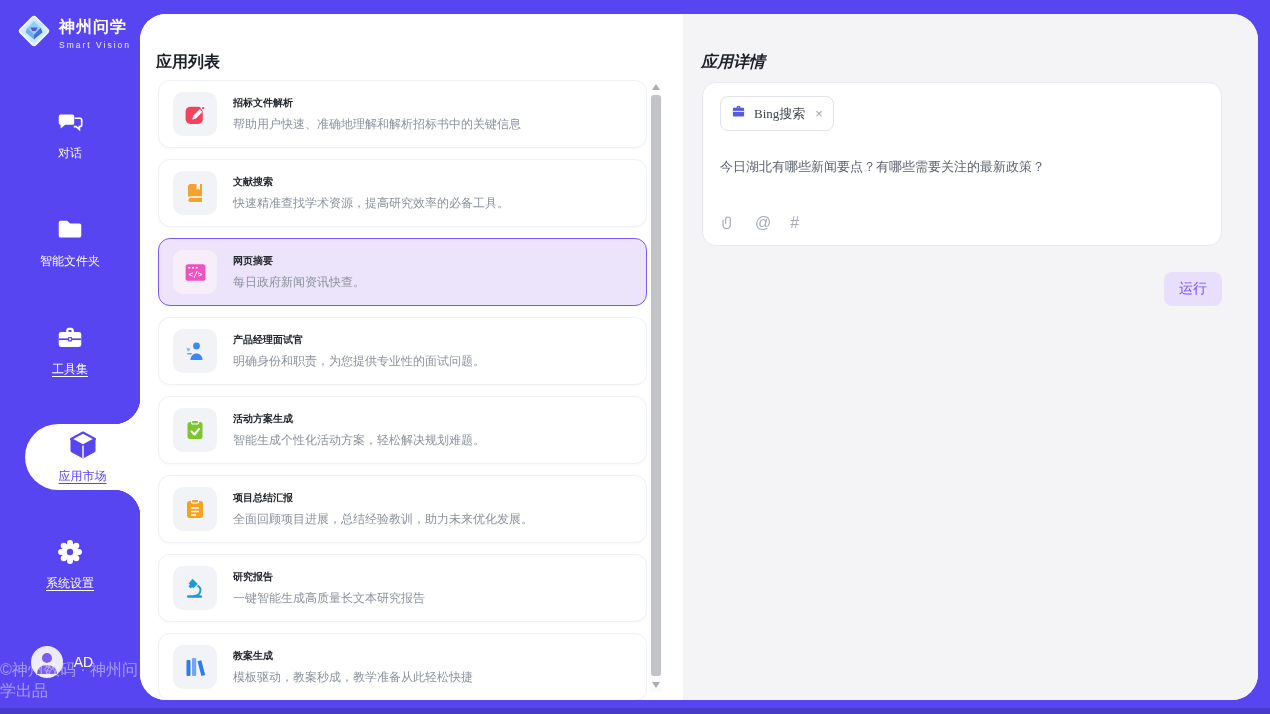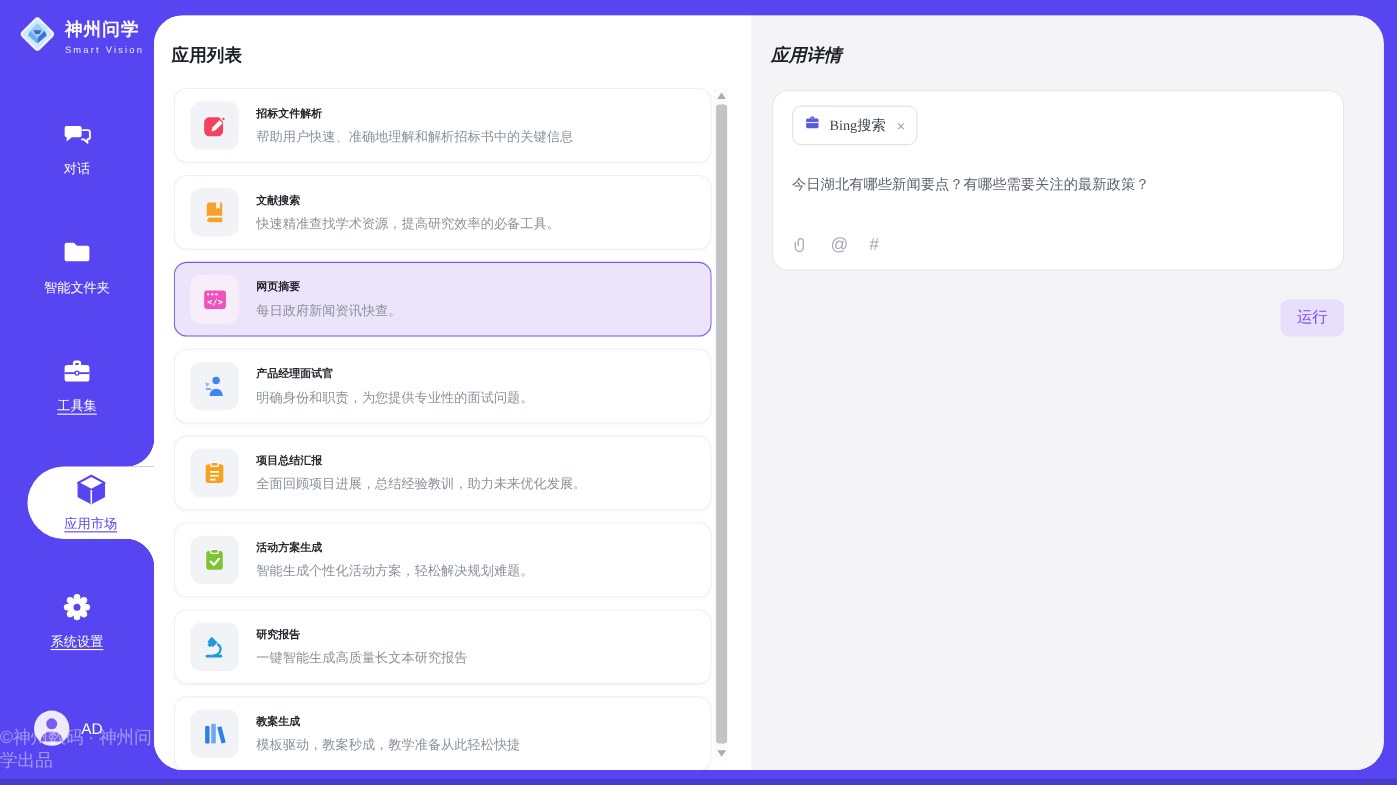--- a/index.html
+++ b/index.html
@@ -31,21 +31,21 @@
   .user-row { position:absolute; top:646px; width:124px; display:flex; justify-content:center;
               align-items:center; gap:11px; color:#fff; font-size:14px; cursor:pointer; }
   .avatar { width:32px; height:32px; border-radius:50%; background:#eceafb;
             display:flex; align-items:center; justify-content:center; overflow:hidden; }
   .side-footer { position:absolute; bottom:12px; width:140px; 
                  font-size:16px; color:rgba(255,255,255,.45); }
 
   
   .content { position:absolute; left:140px; top:14px; width:1118px; height:686px;
              border-radius:26px; overflow:hidden; display:flex; background:#fff; }
-  .pane-title { font-size:16px; font-weight:bold; color:#1c1f26; position:absolute; top:26px; left:16px; }
+  .pane-title { font-size:16px; font-weight:bold; color:#1c1f26; position:absolute; top:38px; left:16px; }
 
   
   .list-pane { width:543px; background:#fff; position:relative; flex:none; }
   .app-list { position:absolute; top:66px; left:18px; width:489px; bottom:0; overflow:hidden; }
   .app-card { height:68px; border:1px solid #eef0f4; border-radius:12px; margin-bottom:11px;
               display:flex; align-items:center; padding:0 14px; gap:16px; background:#fff;
               box-shadow:0 1px 3px rgba(20,20,40,.03); cursor:pointer; }
   .app-card.selected { background:var(--selected-bg,#ece4fb); border:1.5px solid var(--selected-border,#7c58f5); }
   .app-icon { width:44px; height:44px; border-radius:10px; background:#f1f3f7; flex:none;
               display:flex; align-items:center; justify-content:center; }
@@ -242,50 +242,50 @@
               </svg>
             </span>
             <div>
               <div class="app-name">产品经理面试官</div>
               <div class="app-desc">明确身份和职责，为您提供专业性的面试问题。</div>
             </div>
           </div>
           <div class="app-card">
             <span class="app-icon">
               <svg viewBox="0 0 24 24" width="24" height="24">
+   <rect x="4.5" y="4" width="15" height="17" rx="2.5" fill="#7ec431"></rect>
+   <rect x="8.5" y="2.4" width="7" height="3.6" rx="1.2" fill="#7ec431" stroke="#fff" stroke-width="1.2"></rect>
+   <path d="M8.5 13.5l3 3 4.5-5.5" stroke="#fff" stroke-width="2" fill="none" stroke-linecap="round" stroke-linejoin="round"></path>
+              </svg>
+            </span>
+            <div>
+              <div class="app-name">活动方案生成</div>
+              <div class="app-desc">智能生成个性化活动方案，轻松解决规划难题。</div>
+            </div>
+          </div>
+          <div class="app-card">
+            <span class="app-icon">
+              <svg viewBox="0 0 24 24" width="24" height="24">
    <rect x="4" y="4" width="16" height="17" rx="2.5" fill="#f6a21f"></rect>
    <rect x="8.5" y="2.4" width="7" height="3.6" rx="1.2" fill="#f6a21f" stroke="#fff" stroke-width="1.2"></rect>
    <g stroke="#fff" stroke-width="1.5">
                   <line x1="8" y1="11" x2="16" y2="11"></line>
                   <line x1="8" y1="14.5" x2="16" y2="14.5"></line>
                   <line x1="8" y1="18" x2="13" y2="18"></line>
                 </g>
               </svg>
             </span>
             <div>
               <div class="app-name">项目总结汇报</div>
               <div class="app-desc">全面回顾项目进展，总结经验教训，助力未来优化发展。</div>
             </div>
           </div>
           <div class="app-card">
             <span class="app-icon">
               <svg viewBox="0 0 24 24" width="24" height="24">
-   <rect x="4.5" y="4" width="15" height="17" rx="2.5" fill="#7ec431"></rect>
-   <rect x="8.5" y="2.4" width="7" height="3.6" rx="1.2" fill="#7ec431" stroke="#fff" stroke-width="1.2"></rect>
-   <path d="M8.5 13.5l3 3 4.5-5.5" stroke="#fff" stroke-width="2" fill="none" stroke-linecap="round" stroke-linejoin="round"></path>
-              </svg>
-            </span>
-            <div>
-              <div class="app-name">活动方案生成</div>
-              <div class="app-desc">智能生成个性化活动方案，轻松解决规划难题。</div>
-            </div>
-          </div>
-          <div class="app-card">
-            <span class="app-icon">
-              <svg viewBox="0 0 24 24" width="24" height="24">
    <path d="M9.5 2.8l5.2 5.2-4.3 4.3-1.3-1.3-1.4 1.4-2.2-2.2 1.4-1.4-1.3-1.3z" fill="#1d9bd7"></path>
    <path d="M14.5 9.5c2.6 1.6 3.6 4.3 2.5 6.8-1 2.4-3.5 3.6-6.2 3.6" stroke="#1d9bd7" stroke-width="2" fill="none"></path>
    <rect x="4" y="19.3" width="15" height="2.4" rx="1.2" fill="#1d9bd7"></rect>
               </svg>
             </span>
             <div>
               <div class="app-name">研究报告</div>
               <div class="app-desc">一键智能生成高质量长文本研究报告</div>
             </div>
           </div>

